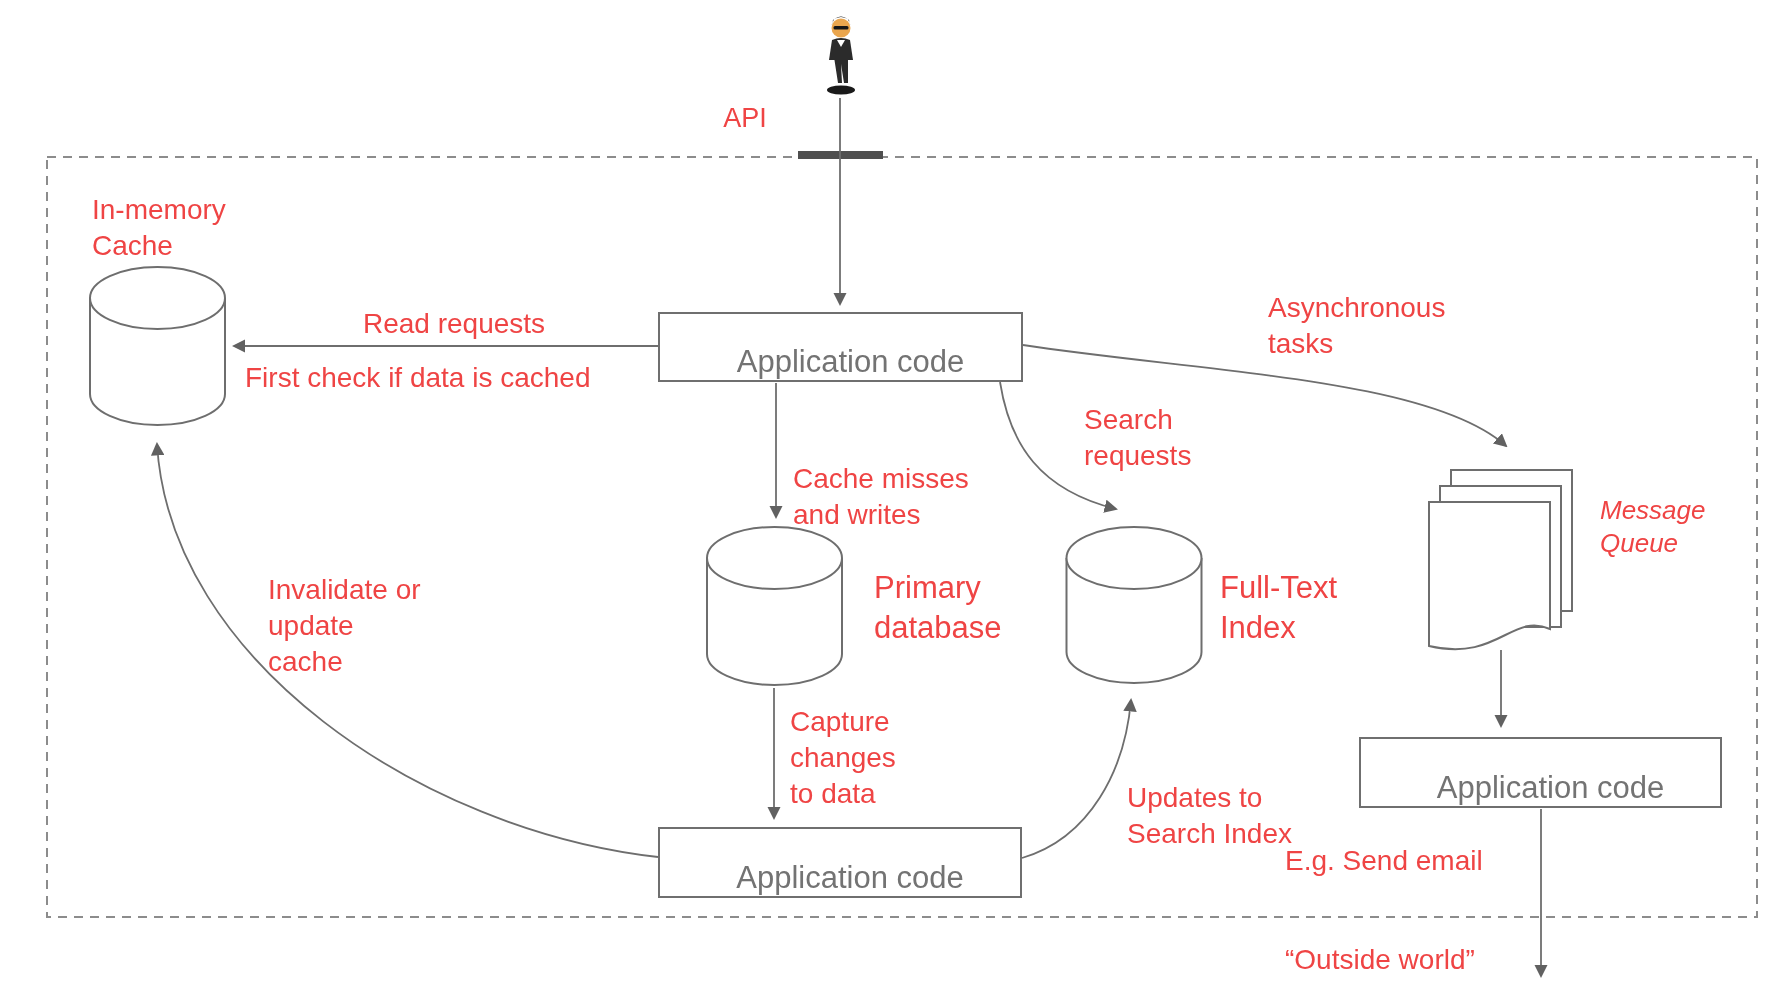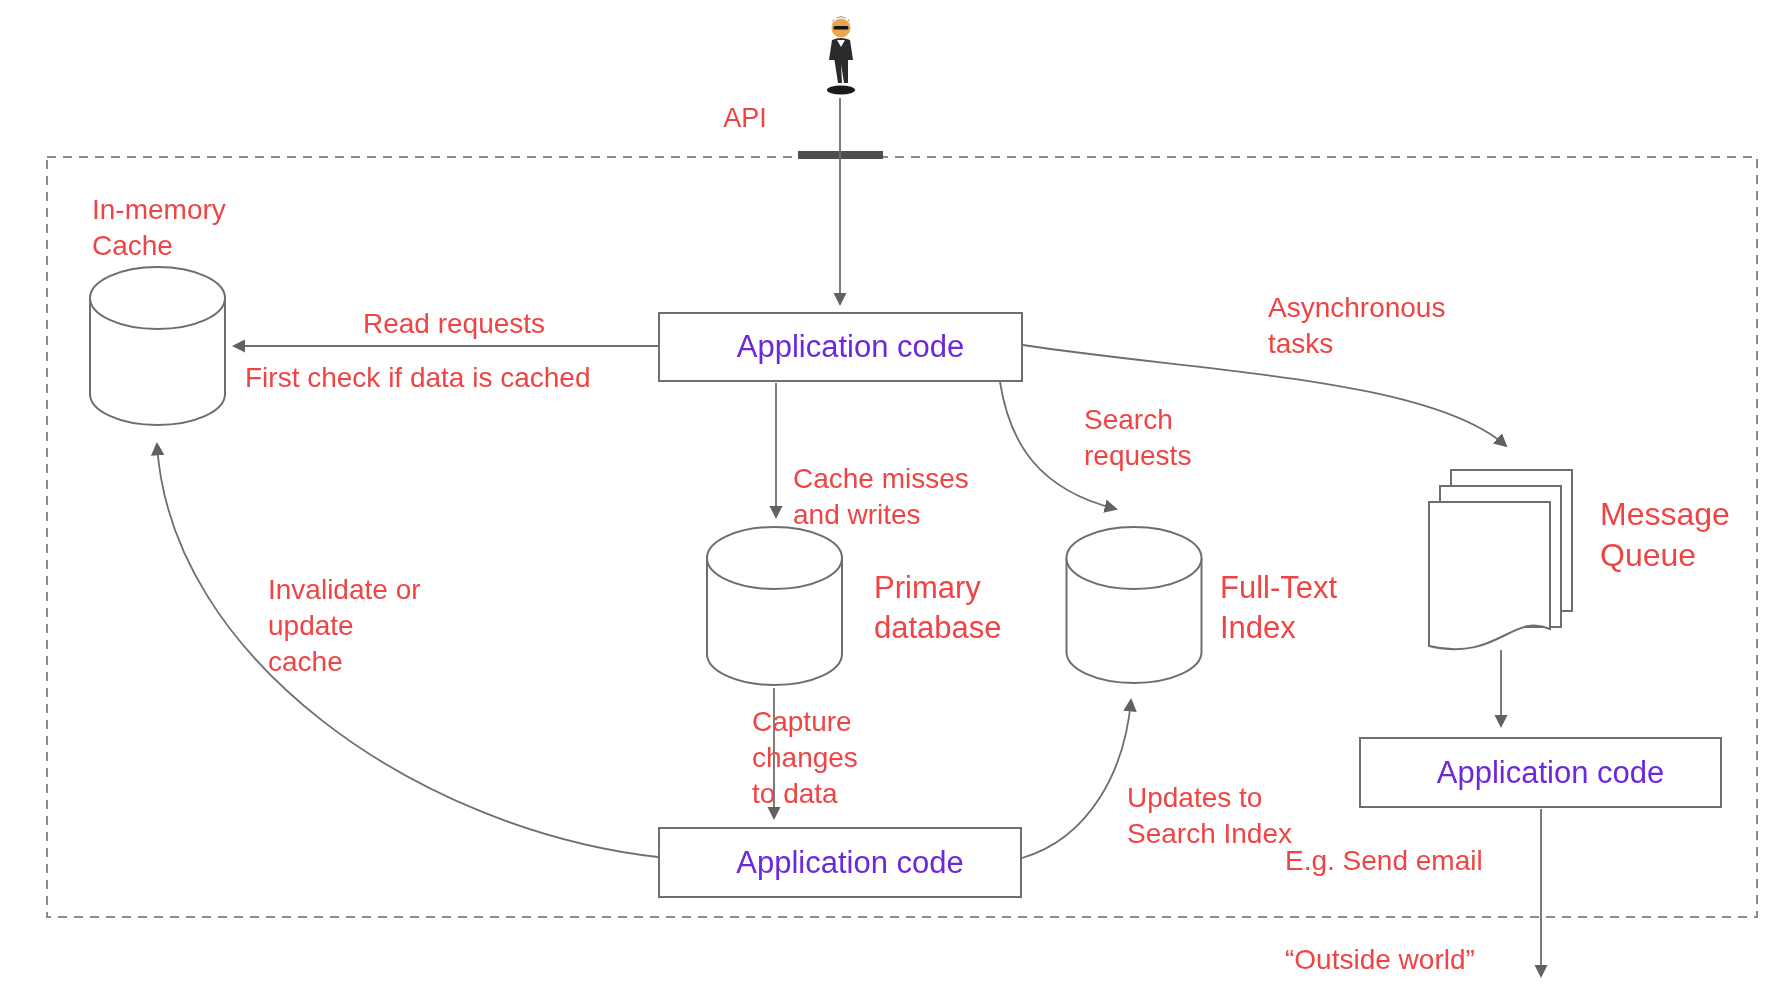--- a/index.html
+++ b/index.html
@@ -21,23 +21,23 @@
     white-space:pre-line;
   }
   .lbl.big{font-size:31px;}
   .lbl.center{text-align:center;}
   .node-box{
     position:absolute;
     z-index:2;
     box-sizing:border-box;
     background:#ffffff;
     border:2px solid #6f6f6f;
-    display:flex;align-items:center;justify-content:center;
+    display:flex;align-items:flex-end;justify-content:center;
     font-size:31px;
-    color:#6d28d9;
+    color:#737373;
     padding-left:20px;
   }
 </style>
 </head>
 <body>
 
 <div id="stage">
 
   <svg id="wires" width="1790" height="1002" viewBox="0 0 1790 1002">
     <defs>
@@ -122,28 +122,28 @@
 
   <div class="lbl" style="left:1268px;top:290px;">Asynchronous
 tasks</div>
 
   <div class="lbl big" style="left:862px;top:568px;margin-left:12px;">Primary
 database</div>
 
   <div class="lbl big" style="left:1220px;top:568px;">Full-Text
 Index</div>
 
-  <div class="lbl" style="left:1600px;top:494px;font-size:32px;">Message
+  <div class="lbl" style="left:1600px;top:494px;font-size:26px;font-style:italic;">Message
 Queue</div>
 
   <div class="lbl" style="left:268px;top:572px;">Invalidate or
 update
 cache</div>
 
-  <div class="lbl" style="left:752px;top:704px;">Capture
+  <div class="lbl" style="left:790px;top:704px;">Capture
 changes
 to data</div>
 
   <div class="lbl" style="left:1127px;top:736px;margin-top:44px;">Updates to
 Search Index</div>
 
   <div class="lbl" style="left:1285px;top:843px;">E.g. Send email</div>
 
   <div class="lbl" style="left:1285px;top:942px;">“Outside world”</div>
 

